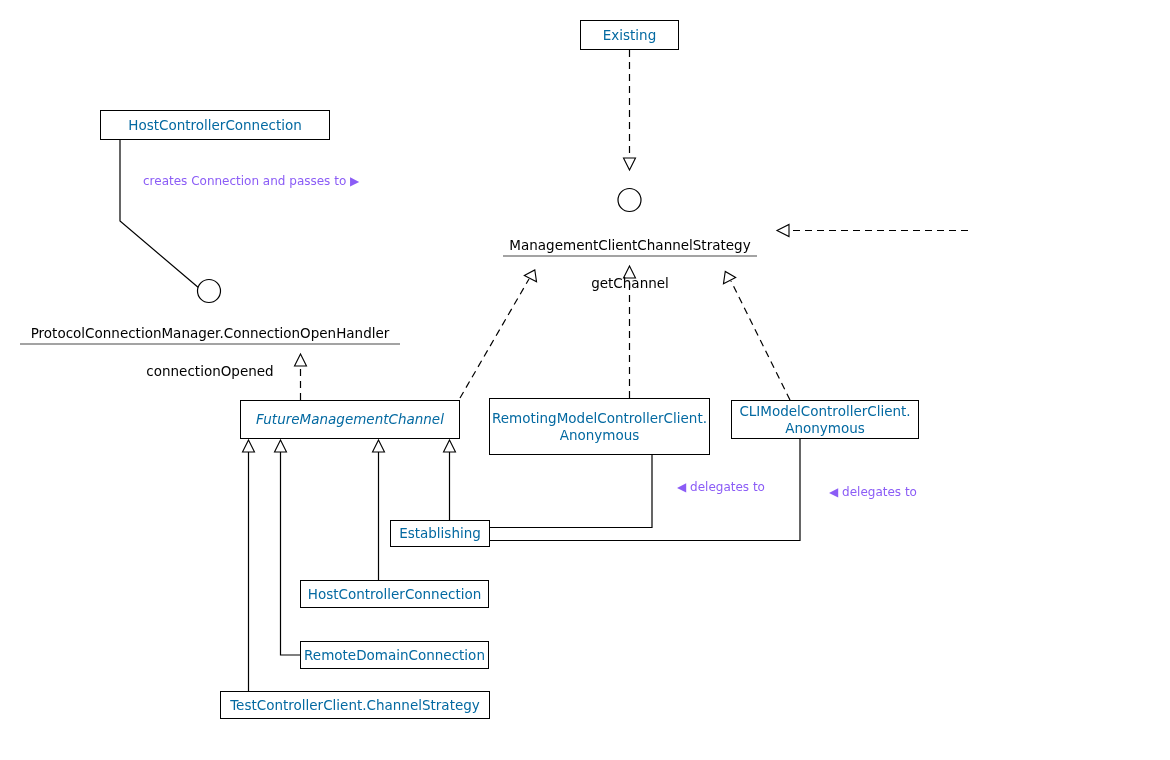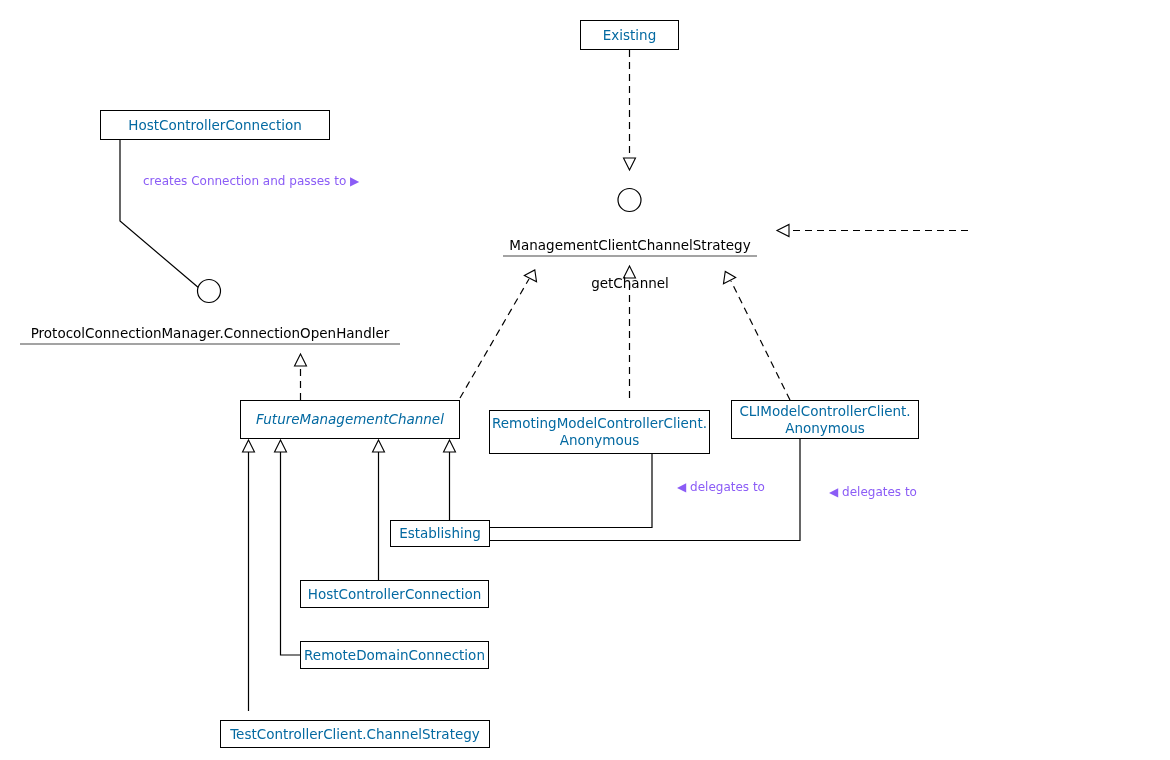--- a/index.html
+++ b/index.html
@@ -155,21 +155,21 @@
   </div>
 
   <div class="node" style="left:100px; top:110px; width:230px; height:30px;">
     <span>HostControllerConnection</span>
   </div>
 
   <div class="node abstract" style="left:240px; top:400px; width:220px; height:39px;">
     <span>FutureManagementChannel</span>
   </div>
 
-  <div class="node" style="left:489px; top:398px; width:221px; height:44px;margin-top:12px;">
+  <div class="node" style="left:489px; top:398px; width:221px; height:57px;">
     <span>RemotingModelControllerClient.
 Anonymous</span>
   </div>
 
   <div class="node" style="left:731px; top:400px; width:188px; height:39px;">
     <span>CLIModelControllerClient.
 Anonymous</span>
   </div>
 
 
@@ -178,31 +178,32 @@
   </div>
 
   <div class="node" style="left:300px; top:580px; width:189px; height:28px;">
     <span>HostControllerConnection</span>
   </div>
 
   <div class="node" style="left:300px; top:641px; width:189px; height:28px;">
     <span>RemoteDomainConnection</span>
   </div>
 
-  <div class="node" style="left:220px; top:720px; width:270px; height:28px;">
+  <div class="node" style="left:220px; top:691px; width:270px; height:28px;">
     <span>TestControllerClient.ChannelStrategy</span>
   </div>
 
   <div class="iface" style="left:503px; top:220px; width:254px;">
     <span class="iface-name">ManagementClientChannelStrategy</span>
     <span class="iface-op">getChannel</span>
   </div>
 
   <div class="iface" style="left:20px; top:308px; width:380px;">
     <span class="iface-name">ProtocolConnectionManager.ConnectionOpenHandler</span>
+    <span class="iface-op">connectionOpened</span>
   </div>
 
   <div class="edge-label" style="left:123px; top:173px;">creates Connection and passes to ▶</div>
 
   <div class="edge-label" style="left:657px; top:479px;">◀ delegates to</div>
 
   <div class="edge-label" style="left:809px; top:484px;">◀ delegates to</div>
 
 </div>
 

